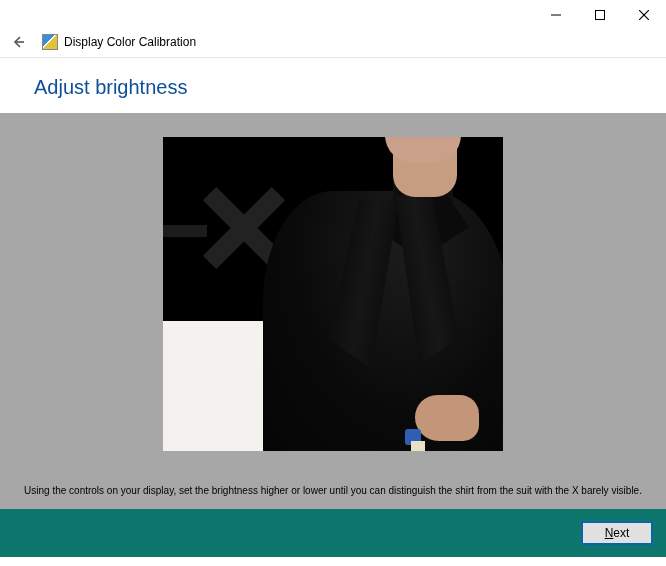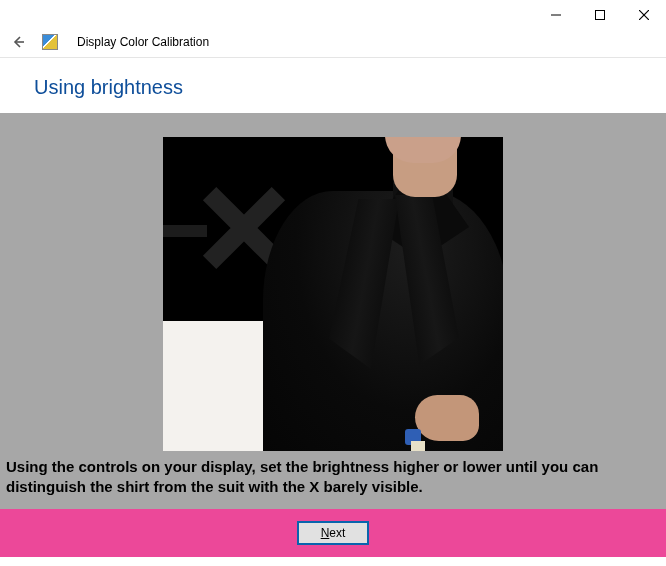--- a/index.html
+++ b/index.html
@@ -38,21 +38,20 @@
   }
   .app-icon {
     width: 16px; height: 16px;
     margin: 0 6px 0 14px;
     background: linear-gradient(135deg, #3b8dd9 0%, #3b8dd9 40%, #fff 40%, #fff 48%, #e4c23a 48%, #e4c23a 100%);
     border: 1px solid #888;
   }
   .app-title {
     font-size: 12px;
     color: #000;
-    margin-left: 13px;
   }
   .heading-wrap {
     padding: 18px 0 14px 34px;
   }
   .heading {
     font-size: 20px;
     color: #0e4e9a;
     font-weight: 400;
   }
   .content {
@@ -160,32 +159,32 @@
   .sample .marker-body {
     position: absolute;
     bottom: 0px; right: 78px;
     width: 14px; height: 10px;
     background: #e8e1c8;
   }
   .caption {
     position: absolute;
     left: 0; right: 0;
     bottom: 12px;
-    font-size: 15px;
+    text-align: center;
+    font-size: 10px;
     color: #000;
     line-height: 1.35;
     padding: 0 6px;
-    font-weight: bold;
   }
   .footer {
     height: 48px;
-    background: #ec4899;
+    background: #0f766e;
     display: flex;
     align-items: center;
-    justify-content: center;
+    justify-content: flex-end;
     gap: 12px;
     padding: 0 14px;
   }
   .btn {
     min-width: 70px;
     height: 22px;
     font-family: inherit;
     font-size: 12px;
     background: #e1e1e1;
     border: 1px solid #adadad;
@@ -226,21 +225,21 @@
     <svg width="14" height="14" viewBox="0 0 14 14">
         <path d="M9 2 L4 7 L9 12" fill="none" stroke="#555" stroke-width="1.6"></path>
         <line x1="4" y1="7" x2="13" y2="7" stroke="#555" stroke-width="1.6"></line>
       </svg>
   </div>
   <div class="app-icon"></div>
   <div class="app-title">Display Color Calibration</div>
 </div>
 
 <div class="heading-wrap">
-  <div class="heading">Using brightness</div>
+  <div class="heading">Adjust brightness</div>
 </div>
 
 <div class="content">
   <div class="sample">
     <div class="bg-x">
       <svg viewBox="0 0 100 100">
           <path d="M10 10 L90 90 M90 10 L10 90" stroke="#222" stroke-width="22" stroke-linecap="butt"></path>
         </svg>
     </div>
     <div class="dash"></div>

